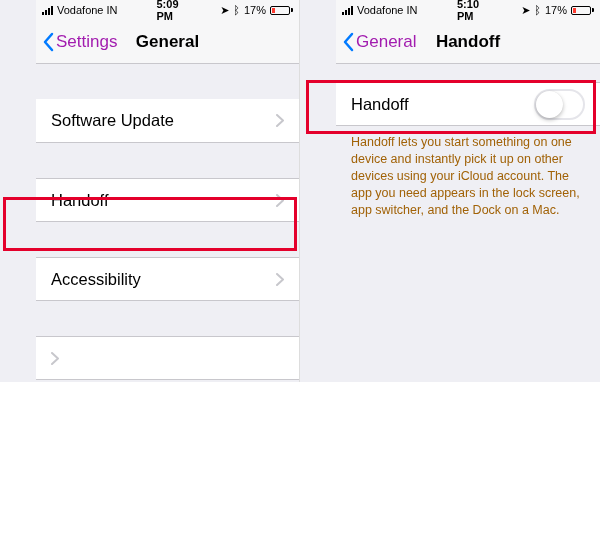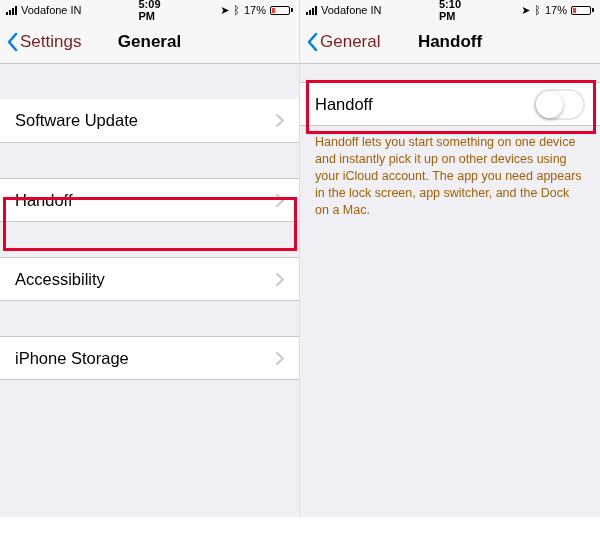--- a/index.html
+++ b/index.html
@@ -6,25 +6,26 @@
     body {
       font-family: -apple-system, "Helvetica Neue", Helvetica, Arial, sans-serif;
       background: #fff;
       width: 600px;
       height: 534px;
       display: flex;
       overflow: hidden;
     }
     .screen {
       width: 300px;
-      height: 517px;
+      height: 382px;
       background: #efeff4;
       display: flex;
       flex-direction: column;
       position: relative;
+      padding-left: 36px;
     }
     .screen.left { border-right: 1px solid #ddd; }
     .statusbar {
       height: 20px;
       background: #f7f7f8;
       display: flex;
       align-items: center;
       justify-content: space-between;
       padding: 0 6px;
       font-size: 11px;
@@ -48,21 +49,21 @@
       height: 44px;
       background: #f7f7f8;
       border-bottom: 1px solid #c8c7cc;
       display: flex;
       align-items: center;
       position: relative;
       padding: 0 8px;
     }
     .nav-back {
       display: flex; align-items: center; gap: 2px;
-      color: #7f1d1d; font-size: 17px; cursor: pointer;
+      color: #a21caf; font-size: 17px; cursor: pointer;
       position: absolute; left: 6px;
     }
     .nav-back svg { width: 12px; height: 20px; }
     .nav-title {
       position: absolute; left: 0; right: 0; text-align: center;
       font-size: 17px; font-weight: 600; color: #000;
       pointer-events: none;
     }
 
     .content { flex: 1; overflow: hidden; }
@@ -175,21 +176,20 @@
     <div class="row group-top">
       <span>Accessibility</span>
       <span class="chevron">
           <svg viewBox="0 0 8 13">
             <path d="M1 1 L7 6.5 L1 12" stroke="#c7c7cc" stroke-width="2" fill="none" stroke-linecap="round" stroke-linejoin="round"></path>
           </svg>
         </span>
     </div>
     <div class="group-gap"></div>
     <div class="row group-top">
-      <span>iPhone Storage</span>
       <span class="chevron">
           <svg viewBox="0 0 8 13">
             <path d="M1 1 L7 6.5 L1 12" stroke="#c7c7cc" stroke-width="2" fill="none" stroke-linecap="round" stroke-linejoin="round"></path>
           </svg>
         </span>
     </div>
     <div class="group-gap"></div>
   </div>
 </div>
 

